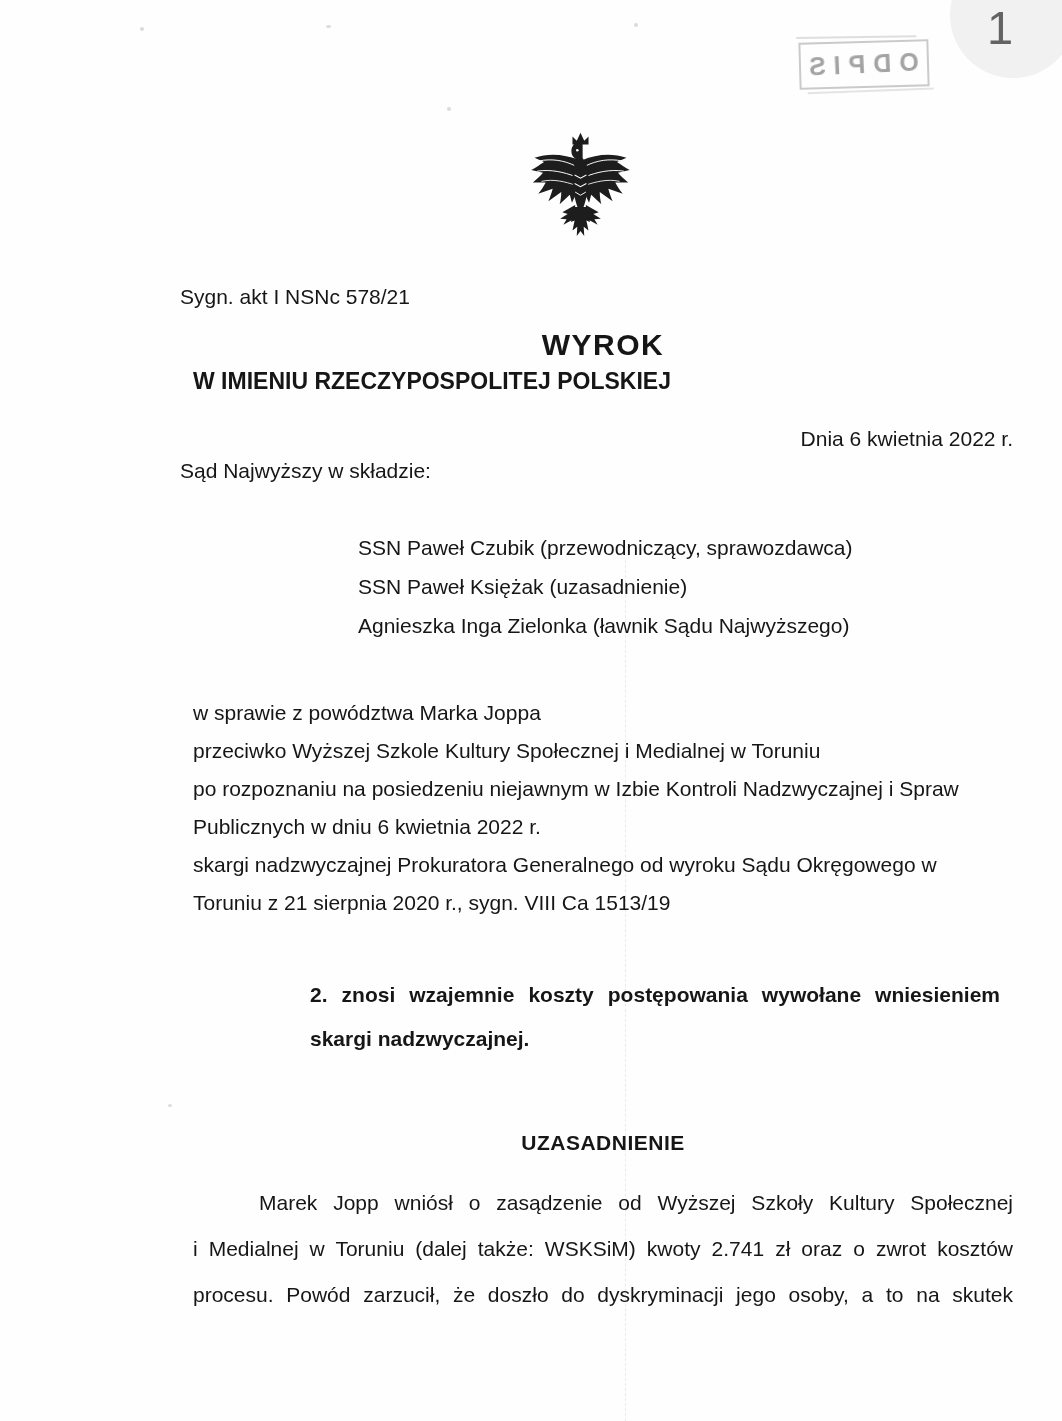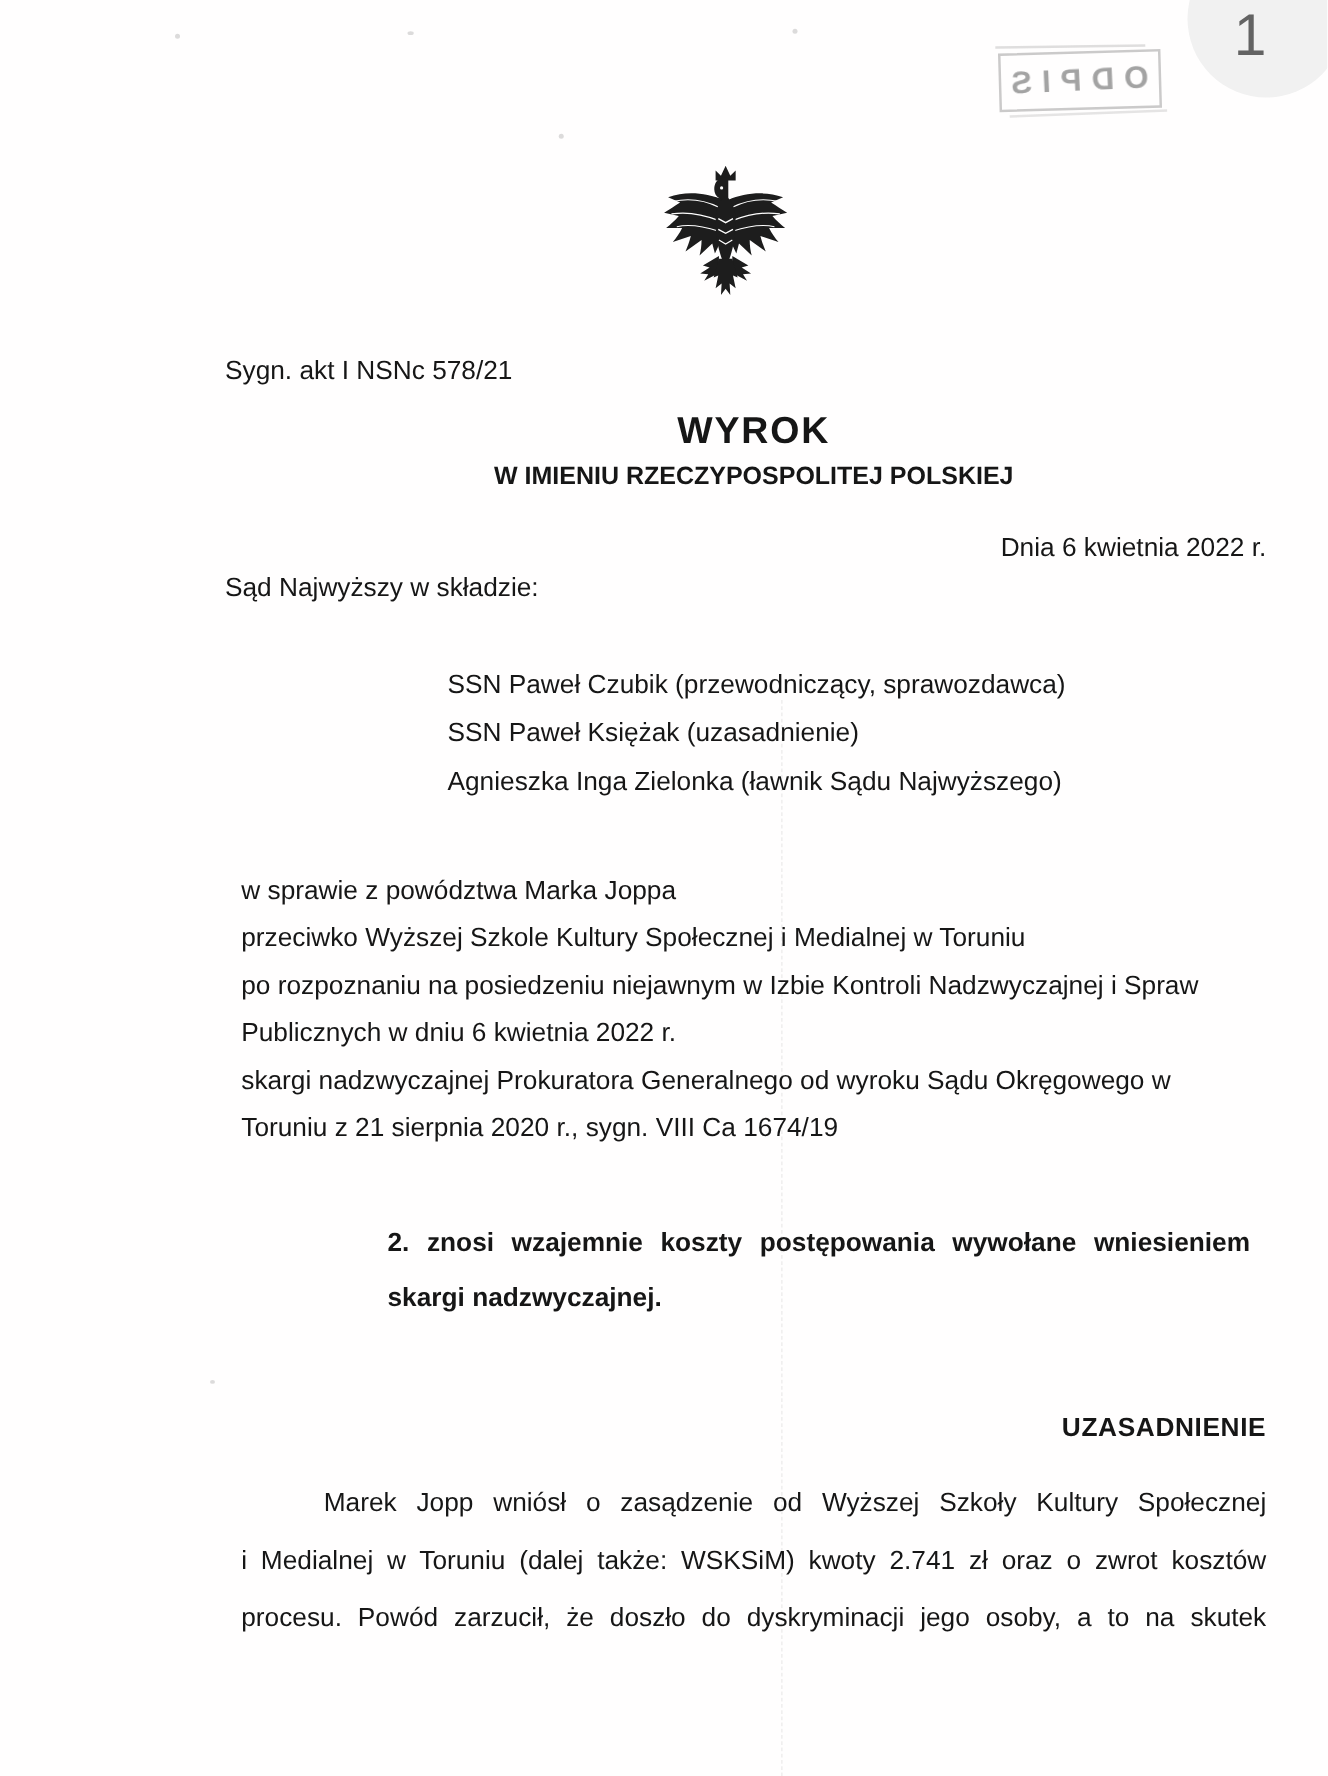--- a/index.html
+++ b/index.html
@@ -100,30 +100,30 @@
     width: 107px;
     height: 125px;
   }
 
   
   .txt { position: absolute; font-size: 21px; line-height: 38px; white-space: nowrap; }
   .col { left: 193px; width: 820px; }
 
   .sygn        { top: 278px; }
   .title       { top: 325px; text-align: center; font-size: 30px; font-weight: 700; letter-spacing: 1.5px; line-height: 40px; }
-  .subtitle    { top: 365px; text-align: center; font-size: 20px; font-weight: 700; line-height: 32px; }
+  .subtitle    { top: 365px; text-align: left; font-size: 23px; font-weight: 700; line-height: 32px; }
   .date-line   { top: 420px; text-align: right; }
   .panel-intro { top: 452px; }
 
   .judges      { left: 358px; top: 528px; line-height: 39px; }
   .case        { top: 694px; }
 
   .ruling      { left: 310px; top: 973px; width: 690px; font-weight: 700; line-height: 44px; }
 
-  .uz-heading  { top: 1124px; text-align: right; font-weight: 700; letter-spacing: .5px; }
+  .uz-heading  { top: 1124px; text-align: center; font-weight: 700; letter-spacing: .5px; }
 
   .para        { top: 1180px; line-height: 46px; }
   .para .line  { white-space: normal; }
 
   .justify-line {
     white-space: normal;
     text-align: justify;
     text-align-last: justify;
   }
   .indent { padding-left: 66px; box-sizing: border-box; }
@@ -190,21 +190,21 @@
   </div>
 
   <div class="txt panel-intro" style="left:180px;">Sąd Najwyższy w składzie:</div>
 
   <div class="txt col case">
     <div class="line">w sprawie z powództwa Marka Joppa</div>
     <div class="line">przeciwko Wyższej Szkole Kultury Społecznej i Medialnej w Toruniu</div>
     <div class="line">po rozpoznaniu na posiedzeniu niejawnym w Izbie Kontroli Nadzwyczajnej i Spraw</div>
     <div class="line">Publicznych w dniu 6 kwietnia 2022 r.</div>
     <div class="line">skargi nadzwyczajnej Prokuratora Generalnego od wyroku Sądu Okręgowego w</div>
-    <div class="line">Toruniu z 21 sierpnia 2020 r., sygn. VIII Ca 1674/19</div>
+    <div class="line">Toruniu z 21 sierpnia 2020 r., sygn. VIII Ca 1513/19</div>
   </div>
 
   <div class="txt ruling">
     <div class="line justify-line">2. znosi wzajemnie koszty postępowania wywołane wniesieniem</div>
     <div class="line">skargi nadzwyczajnej.</div>
   </div>
 
   <div class="txt col uz-heading">UZASADNIENIE</div>
 
   <div class="txt col para">

